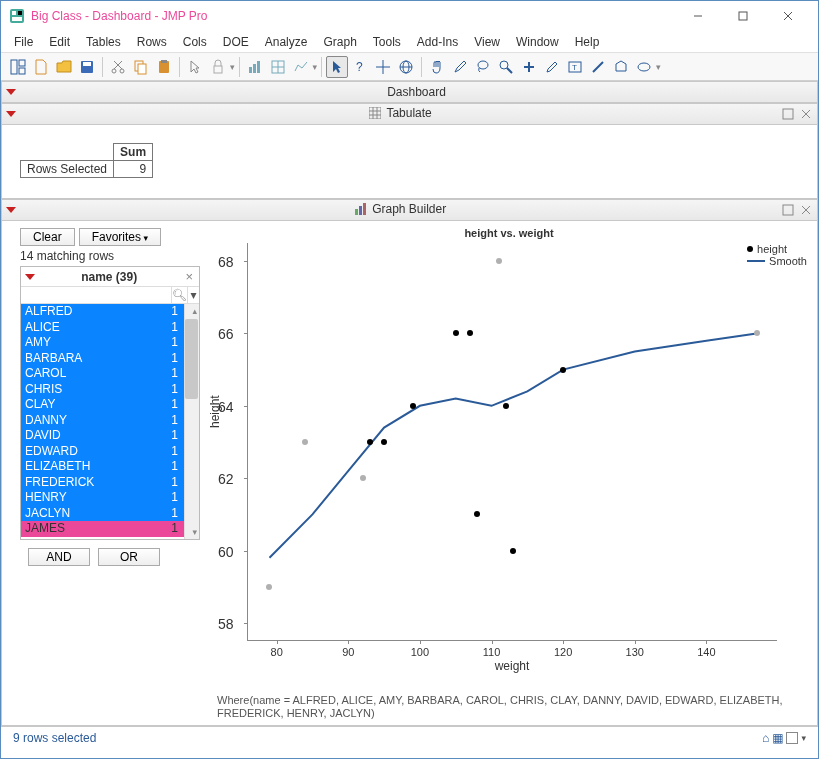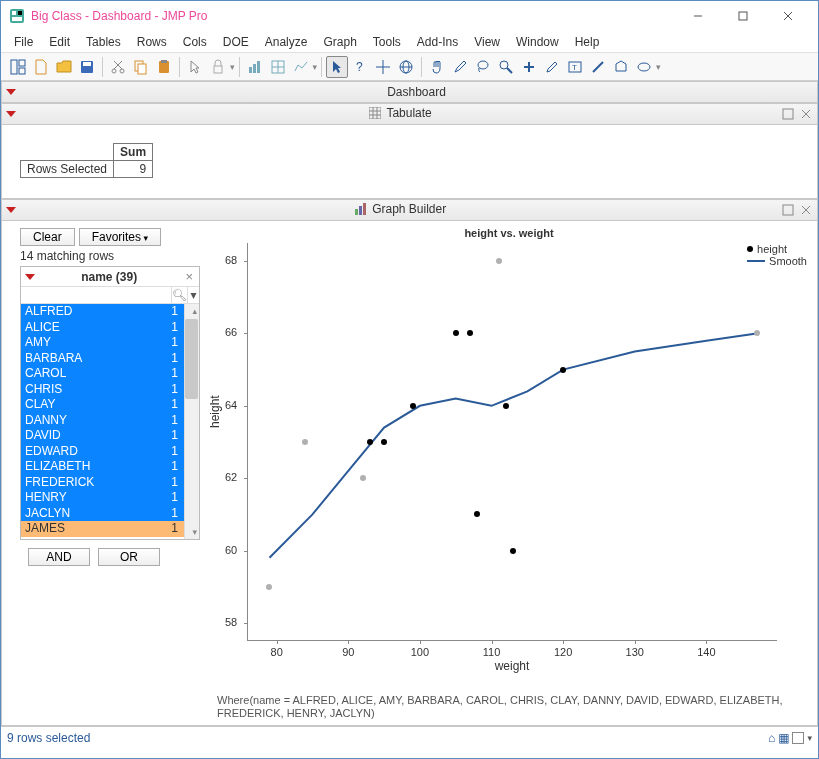--- a/index.html
+++ b/index.html
@@ -58,48 +58,48 @@
 .search-row input { flex: 1; border: none; padding: 2px 4px; font-size: 11px; text-align: right; }
 .search-row .search-ico { width: 16px; display: flex; align-items: center; justify-content: center; color: #888; border-left: 1px solid #ddd;}
 .search-row .drop-ico { width: 16px; display: flex; align-items: center; justify-content: center; color: #555; border-left: 1px solid #ddd;}
 .name-list { height: 235px; overflow: hidden; position: relative; }
 .name-list .scrollbar { position: absolute; right: 0; top: 0; bottom: 0; width: 15px; background: #f0f0f0; border-left: 1px solid #ddd; }
 .name-list .thumb { position: absolute; right: 1px; top: 15px; width: 13px; height: 80px; background: #c8c8c8; border-radius: 2px;}
 .name-list .arrow-up { position: absolute; right: 2px; top: 2px; color: #888; font-size: 9px;}
 .name-list .arrow-dn { position: absolute; right: 2px; bottom: 2px; color: #888; font-size: 9px;}
 .name-row { display: flex; padding: 0px 4px; font-size: 12px; line-height: 15.5px; margin-right: 15px; }
 .name-row.sel { background: #0a84ff; color: #fff; }
-.name-row.hover { background: #fdba74; }
+.name-row.hover { background: #ec4899; }
 .name-row .nm { flex: 1; }
 .name-row .cnt { padding-right: 2px; }
 .logic-row { display: flex; gap: 8px; margin: 8px 0 0 22px; }
 .logic-row .btn { width: 62px; text-align: center;}
 
 
 .chart-panel { flex: 1; position: relative; padding: 4px 6px 4px 0; }
 .chart-title { text-align: center; font-weight: bold; font-size: 11px; margin-top: 2px; }
 .legend { position: absolute; right: 10px; top: 22px; font-size: 11px; }
 .legend .lg-row { display: flex; align-items: center; gap: 4px; }
 .legend .dot { width: 6px; height: 6px; background: #000; border-radius: 50%; }
 .legend .line { width: 18px; height: 2px; background: #2a5a98; }
 .plot-area { position: absolute; left: 40px; top: 22px; width: 530px; height: 398px; border-left: 1px solid #888; border-bottom: 1px solid #888; }
 .xlabel { position: absolute; left: 40px; width: 530px; top: 438px; text-align: center; font-size: 12px; }
 .ylabel { position: absolute; left: 8px; top: 200px; transform: rotate(-90deg); transform-origin: left center; font-size: 12px; }
-.tick-y { position: absolute; left: -30px; width: 26px; text-align: center; font-size: 11px; }
+.tick-y { position: absolute; left: -30px; width: 26px; text-align: left; font-size: 14px; }
 .tick-y-mark { position: absolute; left: -4px; width: 4px; height: 1px; background: #888; }
 .tick-x { position: absolute; bottom: -18px; width: 30px; text-align: center; font-size: 11px; margin-left: -15px; }
 .tick-x-mark { position: absolute; bottom: -4px; width: 1px; height: 4px; background: #888; }
 .pt { position: absolute; width: 6px; height: 6px; border-radius: 50%; margin-left: -3px; margin-top: -3px; }
 .pt.sel { background: #000; }
 .pt.unsel { background: #b0b0b0; }
 svg.smooth { position: absolute; left: 0; top: 0; width: 530px; height: 398px; overflow: visible; }
 .where-text { position: absolute; left: 10px; right: 10px; bottom: 4px; font-size: 11px; color: #555; line-height: 1.25; }
 
 
-.statusbar { height: 22px; border-top: 1px solid #c8c8c8; display: flex; align-items: center; padding: 0 6px; font-size: 12px; color: #2a5a98; }
+.statusbar { height: 22px; border-top: 1px solid #c8c8c8; display: flex; align-items: center; padding: 0 12px; font-size: 12px; color: #2a5a98; }
 .statusbar .right-icons { margin-left: auto; display: flex; gap: 3px; align-items: center; }
 .right-icons .box { width: 12px; height: 12px; border: 1px solid #888; }
 .right-icons .tri2 { font-size: 9px; color: #555;}
 </style>
 </head>
 <body>
 
 <div class="titlebar">
   <span class="app-icon">
     <svg viewBox="0 0 16 16">

